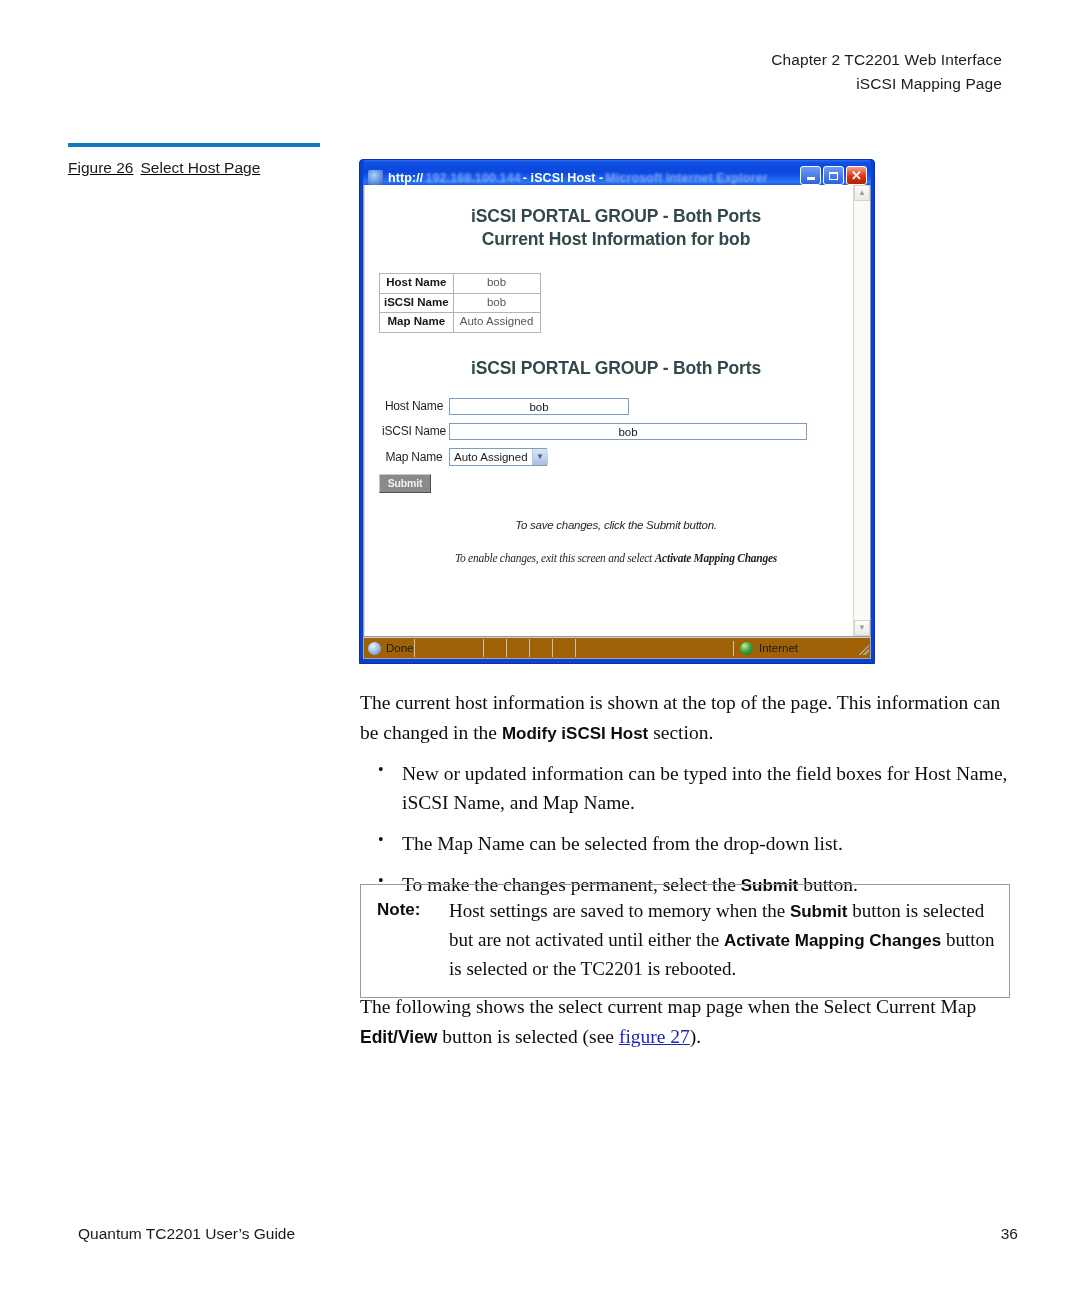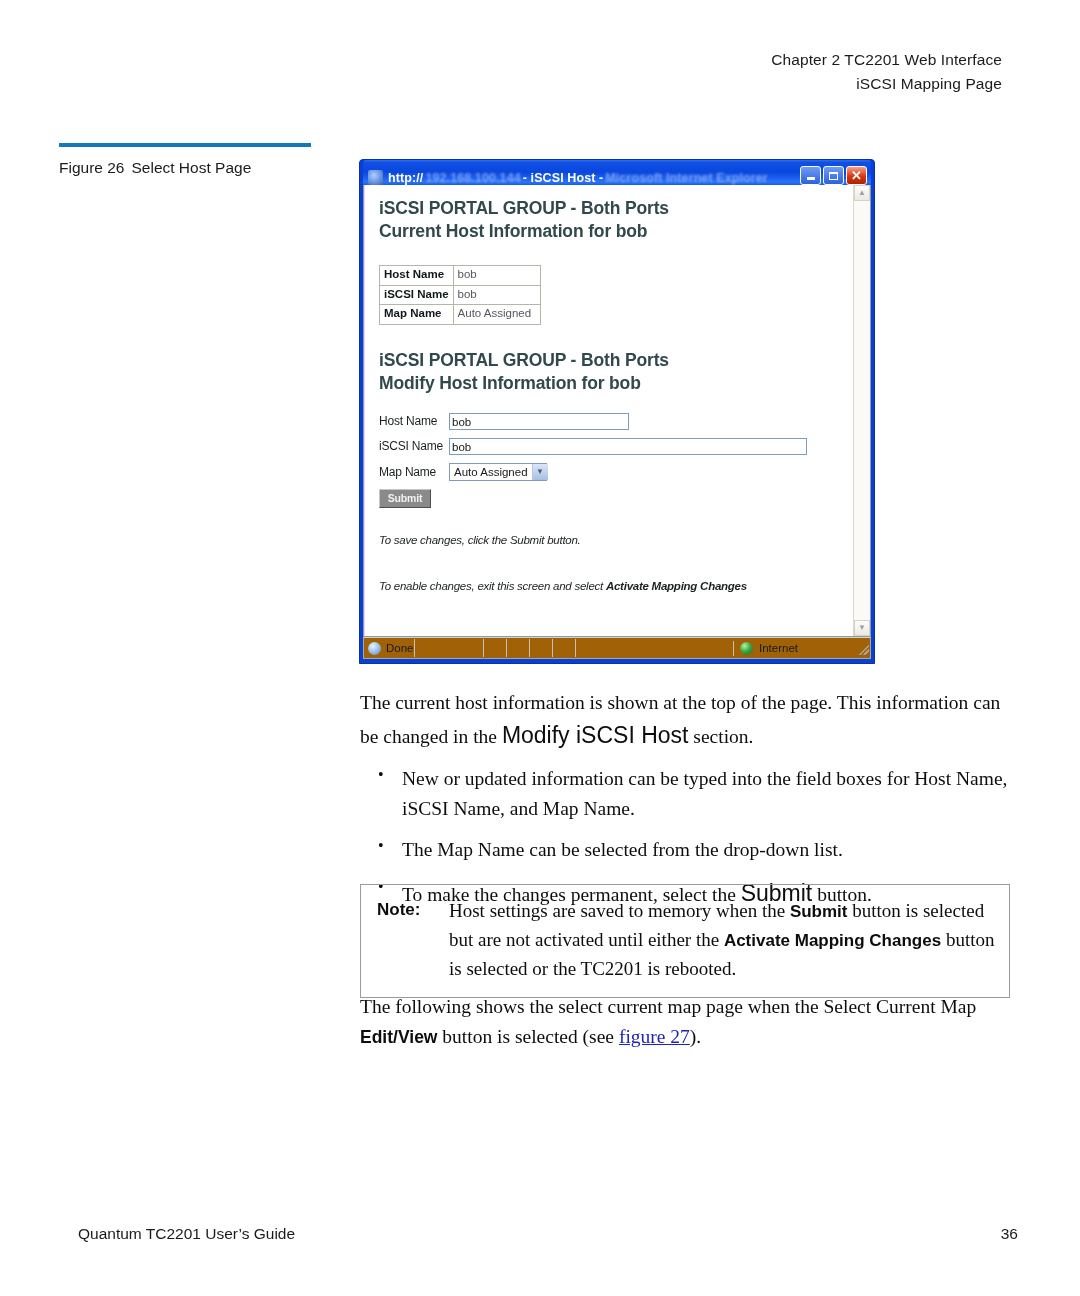--- a/index.html
+++ b/index.html
@@ -24,23 +24,24 @@
     font-family: "Liberation Sans", sans-serif;
     font-size: 15.5px;
     color: #1b1b1b;
     line-height: 1.55;
     letter-spacing: 0.1px;
   }
 
   
   .fig-caption-block {
     position: absolute;
-    left: 59px;
+    left: 68px;
     top: 143px;
     width: 252px;
+    text-decoration: underline;
   }
   .fig-rule {
     height: 4px;
     background: #1478be;
     width: 252px;
     margin-bottom: 12px;
   }
   .fig-caption {
     font-family: "Liberation Sans", sans-serif;
     font-size: 15.5px;
@@ -144,21 +145,21 @@
     background: linear-gradient(to bottom,#fdfdfb,#ece9e1);
     border: 1px solid #d6d2c8;
     box-sizing: border-box;
     display: flex; align-items: center; justify-content: center;
     color: #9aa0ac;
     font-size: 8px;
     line-height: 1;
   }
 
   
-  .wp { padding: 12px 0 0 14px; }
+  .wp { padding: 20px 0 0 14px; text-align: center; }
   .wp-h {
     font-family: "Liberation Sans", sans-serif;
     font-size: 17.5px;
     font-weight: bold;
     color: #31494c;
     line-height: 1.32;
     letter-spacing: -0.15px;
   }
   .wp-h.second { margin-top: 0; }
   .spacer-1 { height: 20px; }
@@ -256,21 +257,21 @@
   }
 
   .wp-note {
     font-family: "Liberation Sans", sans-serif;
     font-style: italic;
     font-size: 11.5px;
     color: #1b2123;
     letter-spacing: -0.25px;
   }
   .wp-note.first { margin-top: 26px; }
-  .wp-note.second { margin-top: 34px; }
+  .wp-note.second { margin-top: 21px; font-family: Liberation Serif, serif; }
   .wp-note b { font-weight: bold; font-style: italic; }
 
   .statusbar {
     height: 22px;
     background: #a16207;
     border: 1px solid #aca899;
     border-top: 1px solid #d6d2c0;
     box-sizing: border-box;
     display: flex;
     align-items: center;
@@ -308,22 +309,22 @@
     top: 688px;
     width: 654px;
     font-family: "Liberation Serif", serif;
     font-size: 19.5px;
     color: #0d0d0d;
     line-height: 1.53;
   }
   .doc-body p { margin: 0; }
   .doc-body .bold-sans {
     font-family: "Liberation Sans", sans-serif;
-    font-weight: normal;
-    font-size: 23px;
+    font-weight: bold;
+    font-size: 17px;
     text-align: right;
   }
   ul.bullets {
     margin: 11px 0 0 0;
     padding: 0;
     list-style: none;
   }
   ul.bullets li {
     position: relative;
     padding-left: 42px;
@@ -460,21 +461,20 @@
           <tr>
             <td class="lbl">Map Name</td>
             <td class="val">Auto Assigned</td>
           </tr>
         </tbody>
           </table>
 
         <div class="spacer-2"></div>
 
         <div class="wp-h">iSCSI PORTAL GROUP - Both Ports</div>
-        <div class="wp-h second">Modify Host Information for bob</div>
 
         <div class="form-rows">
           <div class="form-row">
             <div class="form-label">Host Name</div>
             <div class="txtbox w1">bob</div>
           </div>
           <div class="form-row">
             <div class="form-label">iSCSI Name</div>
             <div class="txtbox w2">bob</div>
           </div>

